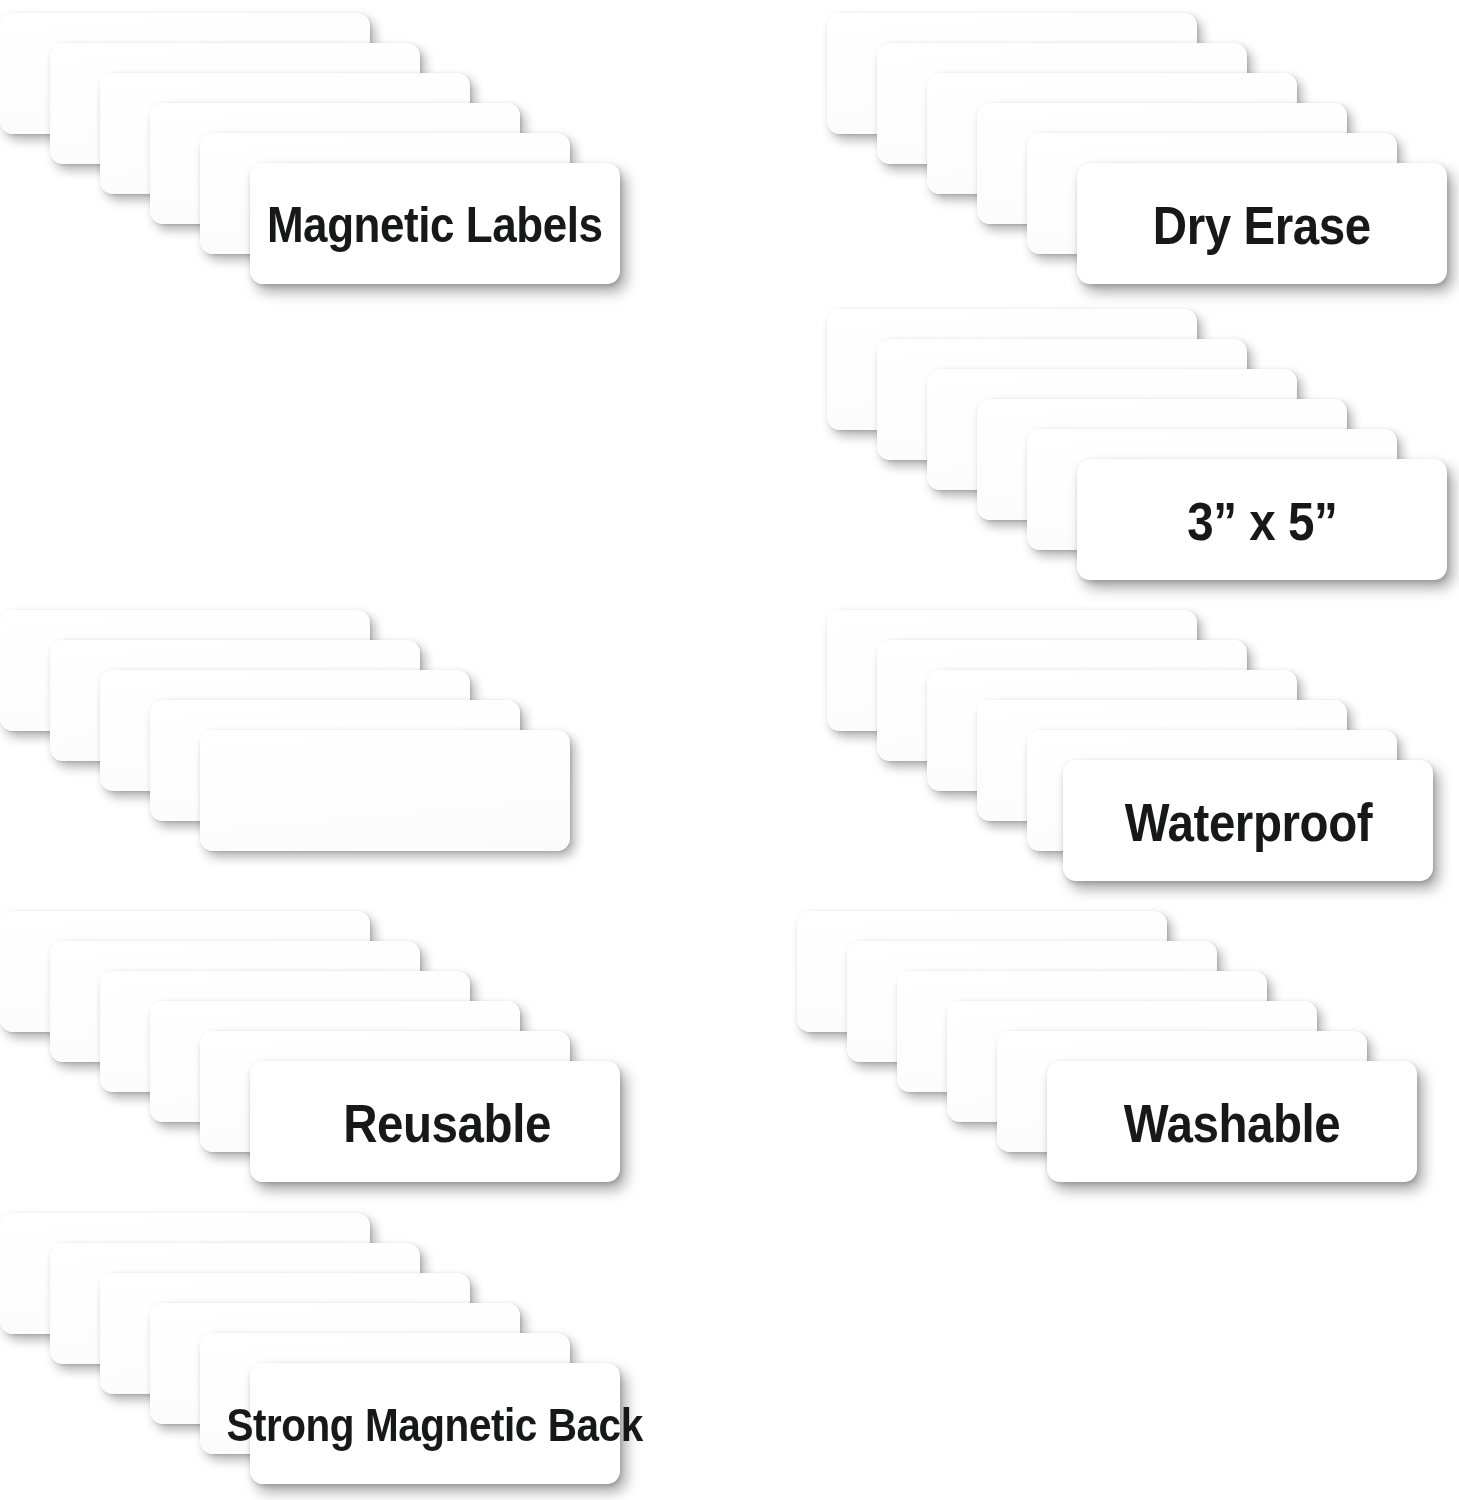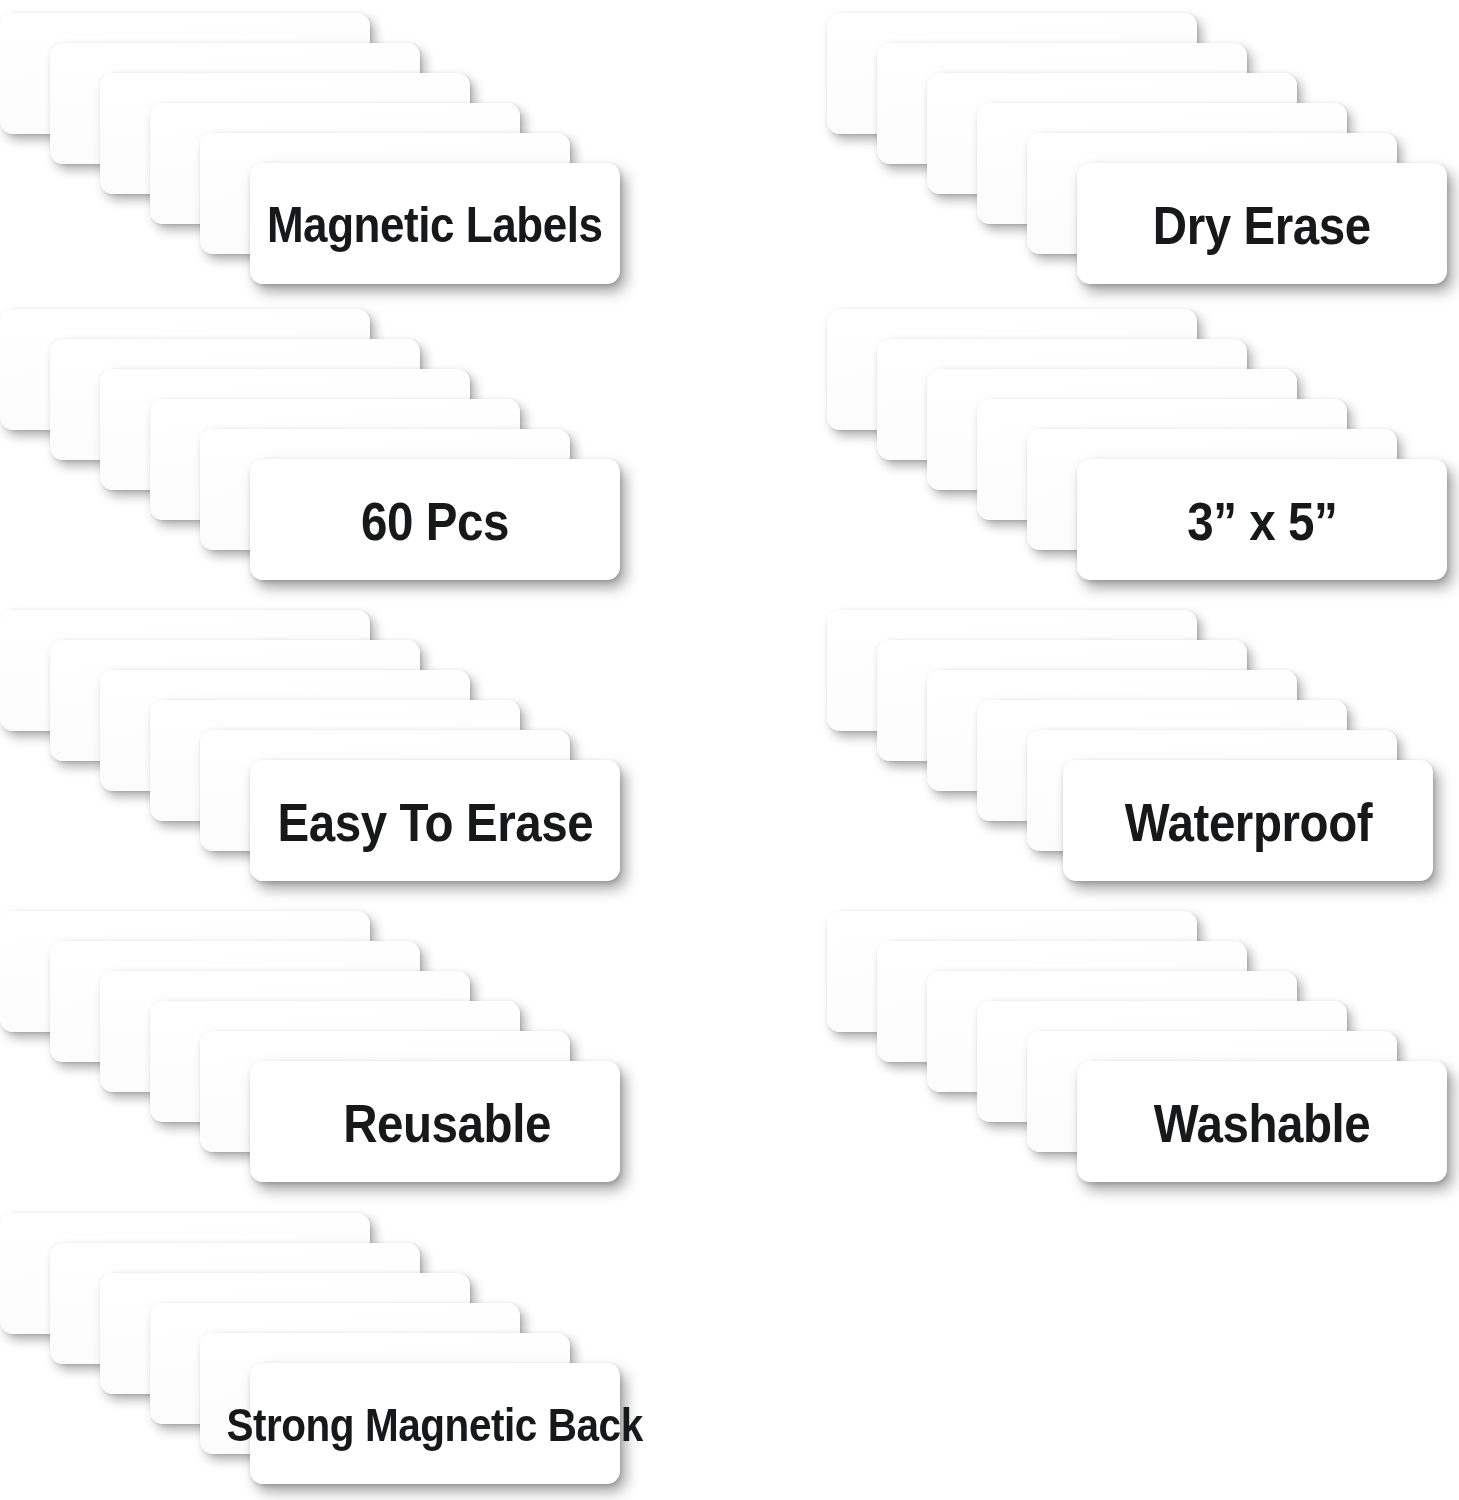--- a/index.html
+++ b/index.html
@@ -71,39 +71,26 @@
     <div class="stack" style="left: 0px; top: 7px;">
       <div class="card back" style="left: 0px; top: 0px; z-index: 1;"></div>
       <div class="card back" style="left: 50px; top: 30px; z-index: 2;"></div>
       <div class="card back" style="left: 100px; top: 60px; z-index: 3;"></div>
       <div class="card back" style="left: 150px; top: 90px; z-index: 4;"></div>
       <div class="card back" style="left: 200px; top: 120px; z-index: 5;"></div>
       <div class="card front" style="left: 250px; top: 150px; z-index: 6;">
         <div class="card-label small">Magnetic Labels</div>
       </div>
     </div>
-    <div class="stack" style="left: 0px; top: 303px;">
-      <div class="card back" style="left: 0px; top: 0px; z-index: 1;"></div>
-      <div class="card back" style="left: 50px; top: 30px; z-index: 2;"></div>
-      <div class="card back" style="left: 100px; top: 60px; z-index: 3;"></div>
-      <div class="card back" style="left: 150px; top: 90px; z-index: 4;"></div>
-      <div class="card back" style="left: 200px; top: 120px; z-index: 5;"></div>
-      <div class="card front" style="left: 250px; top: 150px; z-index: 6;">
-        <div class="card-label">60 Pcs</div>
-      </div>
-    </div>
     <div class="stack" style="left: 0px; top: 604px;">
       <div class="card back" style="left: 0px; top: 0px; z-index: 1;"></div>
       <div class="card back" style="left: 50px; top: 30px; z-index: 2;"></div>
       <div class="card back" style="left: 100px; top: 60px; z-index: 3;"></div>
       <div class="card back" style="left: 150px; top: 90px; z-index: 4;"></div>
       <div class="card back" style="left: 200px; top: 120px; z-index: 5;"></div>
-      <div class="card front" style="left: 250px; top: 150px; z-index: 6;">
-        <div class="card-label">Easy To Erase</div>
-      </div>
     </div>
     <div class="stack" style="left: 0px; top: 905px;">
       <div class="card back" style="left: 0px; top: 0px; z-index: 1;"></div>
       <div class="card back" style="left: 50px; top: 30px; z-index: 2;"></div>
       <div class="card back" style="left: 100px; top: 60px; z-index: 3;"></div>
       <div class="card back" style="left: 150px; top: 90px; z-index: 4;"></div>
       <div class="card back" style="left: 200px; top: 120px; z-index: 5;"></div>
       <div class="card front" style="left: 250px; top: 150px; z-index: 6; padding-left: 24px;">
         <div class="card-label">Reusable</div>
       </div>
@@ -141,21 +128,21 @@
     <div class="stack" style="left: 827px; top: 604px;">
       <div class="card back" style="left: 0px; top: 0px; z-index: 1;"></div>
       <div class="card back" style="left: 50px; top: 30px; z-index: 2;"></div>
       <div class="card back" style="left: 100px; top: 60px; z-index: 3;"></div>
       <div class="card back" style="left: 150px; top: 90px; z-index: 4;"></div>
       <div class="card back" style="left: 200px; top: 120px; z-index: 5;"></div>
       <div class="card front" style="left: 236px; top: 150px; z-index: 6;">
         <div class="card-label">Waterproof</div>
       </div>
     </div>
-    <div class="stack" style="left: 827px; top: 905px;">
+    <div class="stack" style="left: 797px; top: 905px;">
       <div class="card back" style="left: 0px; top: 0px; z-index: 1;"></div>
       <div class="card back" style="left: 50px; top: 30px; z-index: 2;"></div>
       <div class="card back" style="left: 100px; top: 60px; z-index: 3;"></div>
       <div class="card back" style="left: 150px; top: 90px; z-index: 4;"></div>
       <div class="card back" style="left: 200px; top: 120px; z-index: 5;"></div>
       <div class="card front" style="left: 250px; top: 150px; z-index: 6;">
         <div class="card-label">Washable</div>
       </div>
     </div>
   </div>

